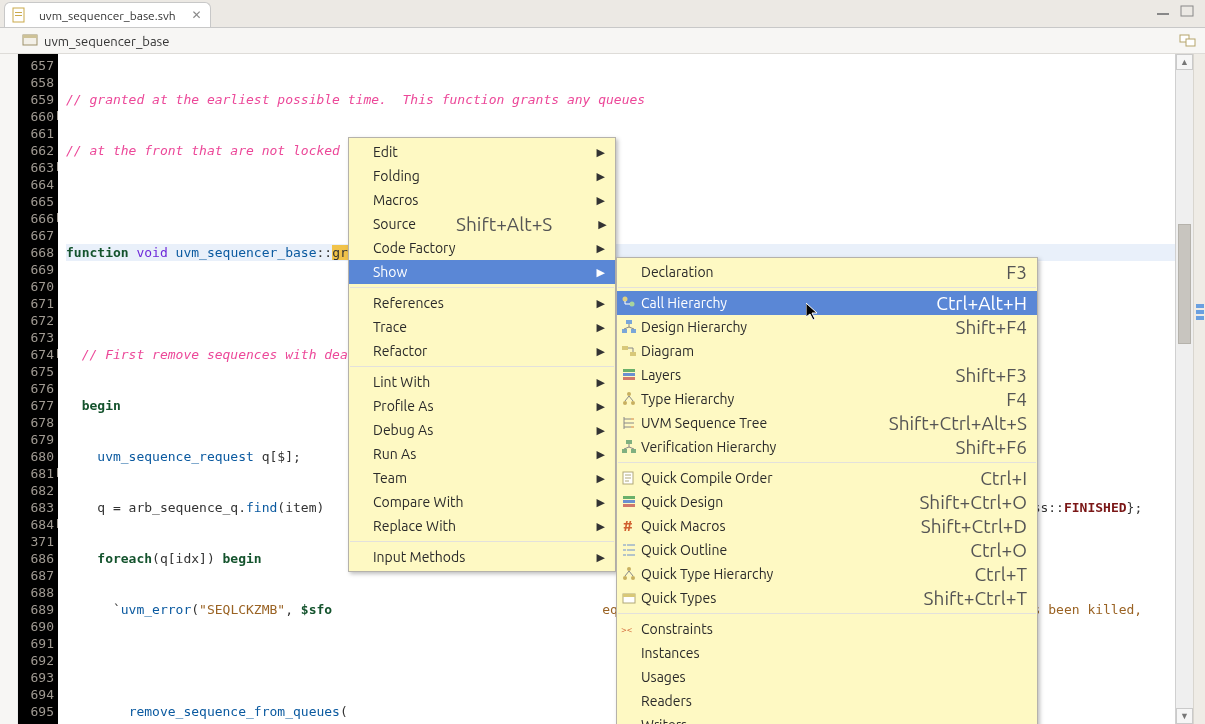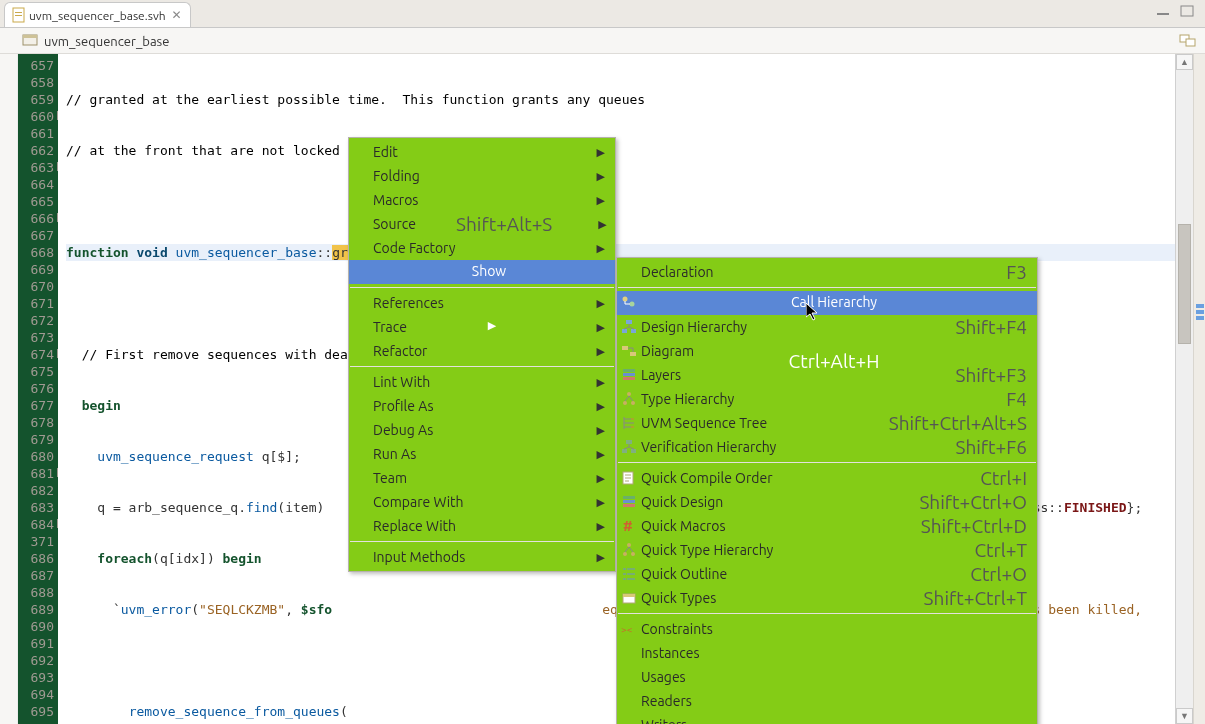--- a/index.html
+++ b/index.html
@@ -17,21 +17,21 @@
     background: #ece9e4;
     border-bottom: 1px solid #c8c8c8;
     display: flex;
     align-items: flex-end;
     padding-left: 4px;
     position: relative;
   }
   .tab {
     display: flex;
     align-items: center;
-    gap: 2px;
+    gap: 12px;
     padding: 4px 8px 4px 6px;
     background: #fff;
     border: 1px solid #c8c8c8;
     border-bottom: none;
     border-top-left-radius: 6px;
     border-top-right-radius: 6px;
     font-size: 12px;
     color: #333;
   }
   .tab .icon { width: 16px; height: 16px; display: inline-block; }
@@ -51,21 +51,21 @@
     font-size: 13px;
     color: #333;
     position: relative;
   }
   .breadcrumb .right-icon { position: absolute; right: 8px; top: 3px; }
 
   .editor-wrap { display: flex; height: calc(724px - 28px - 26px); position: relative; }
   .ruler { width: 18px; background: #f7f6f4; border-right: 1px solid #ececec; }
   .gutter {
     width: 40px;
-    background: #14532d;
+    background: #000000;
     color: #a09a92;
     text-align: right;
     font-family: "DejaVu Sans Mono", Consolas, monospace;
     font-size: 13px;
     line-height: 17px;
     padding-top: 3px;
     padding-right: 4px;
   }
   .gutter .gline { height: 17px; position: relative; }
   .gutter .fold {
@@ -79,23 +79,23 @@
     line-height: 17px;
     padding-top: 3px;
     padding-left: 8px;
     white-space: pre;
     color: #333;
     position: relative;
     background: #fff;
   }
   .code .line { height: 17px; }
   .code .hl-line { background: #e9f0fa; }
-  .c-comment { color: #000000; }
+  .c-comment { color: #ec4899; font-style: italic; }
   .c-key { color: #14532d; font-weight: bold; }
-  .c-type { color: #0c4a6e; font-weight: bold; }
+  .c-type { color: #6d28d9; font-weight: normal; }
   .c-func { color: #0b5aa0; }
   .c-method { background: #f1c34a; color: #333; }
   .c-str { color: #9a6324; }
   .c-macro { color: #0b5aa0; }
   .c-builtin { color: #7a1616; font-weight: bold; }
 
   .scrollbar {
     width: 18px; background: #efefef; position: relative;
     border-left: 1px solid #d0d0d0;
   }
@@ -109,40 +109,40 @@
   }
   .ov {
     width: 12px; background: #efece6; border-left: 1px solid #d9d6cf;
     position: relative;
   }
   .ov .mark { position: absolute; left: 2px; width: 8px; height: 4px; }
 
   
   .menu {
     position: absolute;
-    background: #84cc16;
+    background: #fef9c3;
     border: 1px solid #b5b2ab;
     box-shadow: 2px 2px 4px rgba(0,0,0,0.25);
     padding: 2px 0;
     font-size: 14px;
     color: #2a2a2a;
   }
   .menu-item {
     display: flex;
     align-items: center;
     justify-content: space-between;
     padding: 3px 10px 3px 24px;
     height: 24px;
     gap: 40px;
     position: relative;
   }
   .menu-item .label { flex: 1; }
   .menu-item .shortcut { color: #555; font-size: 19px; }
   .menu-item .arrow { font-size: 11px; color: #333; margin-left: 6px; }
-  .menu-item.hovered { background: #5a87d6; color: #fff; flex-direction: column; }
+  .menu-item.hovered { background: #5a87d6; color: #fff; }
   .menu-item.hovered .shortcut { color: #fff; }
   .menu-sep { height: 1px; background: #e3e1dc; margin: 3px 1px; }
   .menu-item .micon {
     position: absolute; left: 4px; top: 4px; width: 16px; height: 16px;
   }
 
   .cursor-ptr {
     position: absolute;
     left: 806px; top: 303px;
     width: 14px; height: 20px;
@@ -454,34 +454,34 @@
   </div>
   <div class="menu-item">
     <span class="micon"><svg width="16" height="16">
           <text x="2" y="13" font-size="14" font-weight="bold" fill="#d06030">#</text>
         </svg></span>
     <span class="label">Quick Macros</span>
       <span class="shortcut">Shift+Ctrl+D</span>
   </div>
   <div class="menu-item">
     <span class="micon"><svg width="16" height="16">
+          <path d="M2 3 h3 M6 3 h8 M2 8 h3 M6 8 h8 M2 13 h3 M6 13 h8" stroke="#6a90d0"></path>
+        </svg></span>
+    <span class="label">Quick Outline</span>
+      <span class="shortcut">Ctrl+O</span>
+  </div>
+  <div class="menu-item">
+    <span class="micon"><svg width="16" height="16">
           <circle cx="8" cy="3" r="2" fill="#c8b060"></circle>
           <circle cx="4" cy="12" r="2" fill="#c8b060"></circle>
           <circle cx="12" cy="12" r="2" fill="#c8b060"></circle>
           <path d="M8 5 L4 10 M8 5 L12 10" stroke="#888" fill="none"></path>
         </svg></span>
     <span class="label">Quick Type Hierarchy</span>
       <span class="shortcut">Ctrl+T</span>
-  </div>
-  <div class="menu-item">
-    <span class="micon"><svg width="16" height="16">
-          <path d="M2 3 h3 M6 3 h8 M2 8 h3 M6 8 h8 M2 13 h3 M6 13 h8" stroke="#6a90d0"></path>
-        </svg></span>
-    <span class="label">Quick Outline</span>
-      <span class="shortcut">Ctrl+O</span>
   </div>
   <div class="menu-item">
     <span class="micon"><svg width="16" height="16">
           <rect x="2" y="4" width="12" height="9" fill="#fff" stroke="#b0a878"></rect>
           <rect x="2" y="4" width="12" height="3" fill="#d8c878"></rect>
         </svg></span>
     <span class="label">Quick Types</span>
       <span class="shortcut">Shift+Ctrl+T</span>
   </div>
   <div class="menu-sep"></div>

